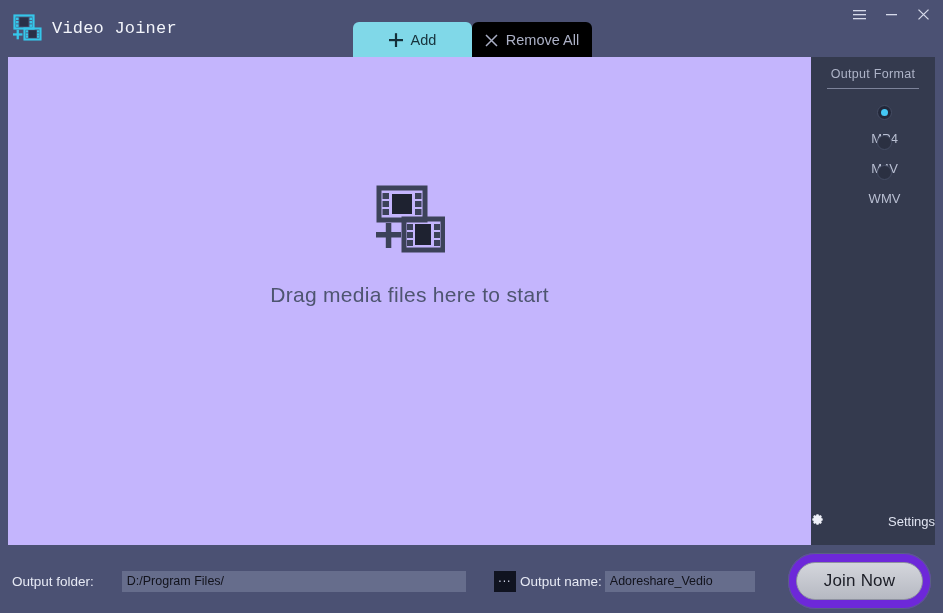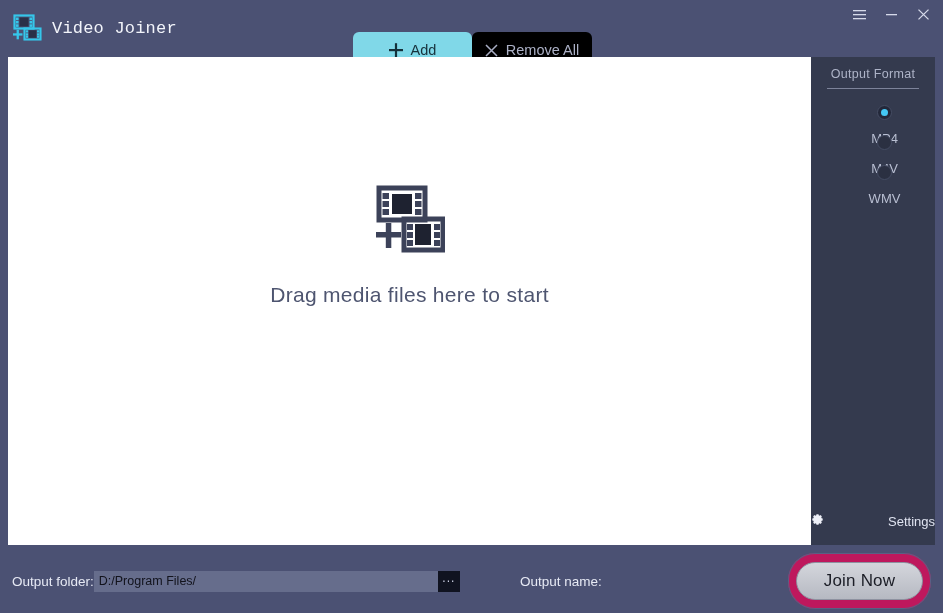--- a/index.html
+++ b/index.html
@@ -71,21 +71,21 @@
     align-items: center;
     justify-content: center;
     cursor: pointer;
     color: #d6daea;
   }
 
   
   .tabs {
     position: absolute;
     left: 353px;
-    top: 32px;
+    top: 22px;
     height: 36px;
     display: flex;
     align-items: flex-end;
   }
 
   .tab {
     height: 36px;
     display: flex;
     align-items: center;
     justify-content: center;
@@ -120,21 +120,21 @@
     top: 57px;
     width: 927px;
     height: 488px;
     display: flex;
   }
 
   .dropzone {
     position: relative;
     width: 803px;
     height: 488px;
-    background: #ffffff;
+    background: #c4b5fd;
     display: flex;
     flex-direction: column;
     align-items: center;
     justify-content: center;
   }
 
   .dz-inner {
     position: relative;
     top: -55px;
     display: flex;
@@ -272,35 +272,35 @@
     display: flex;
     align-items: center;
     justify-content: center;
     font-size: 12px;
     letter-spacing: 1px;
     cursor: pointer;
     line-height: 6px;
     padding-bottom: 6px;
   }
 
-  .row-folder { left: 12px; }
+  .row-folder { left: 12px; gap: 28px; }
   .row-folder .text-input { width: 344px; }
 
   .row-name { left: 520px; }
   .row-name .text-input { width: 150px; margin-left: 3px; }
 
   
   .joinwrap {
     position: absolute;
     left: 788px;
     top: 553px;
     width: 143px;
     height: 56px;
     border-radius: 27px;
-    background: #be185d;
+    background: #6d28d9;
     box-shadow: 0 0 0 1px #5a6084 inset;
     display: flex;
     align-items: center;
     justify-content: center;
   }
 
   .join-btn {
     width: 127px;
     height: 38px;
     border-radius: 19px;
@@ -483,19 +483,20 @@
   <div class="field-row row-folder">
     <span class="field-label">Output folder:</span>
     <input class="text-input" type="text" style="margin-left: 0;" value="D:/Program Files/">
     <div class="browse-btn">
       <span>...</span>
     </div>
   </div>
 
   <div class="field-row row-name">
     <span class="field-label">Output name:</span>
+    <input class="text-input" type="text" value="Adoreshare_Vedio" style="">
   </div>
 
   <div class="joinwrap">
     <button class="join-btn">Join Now</button>
   </div>
 
 </div>
 
 </body></html>

